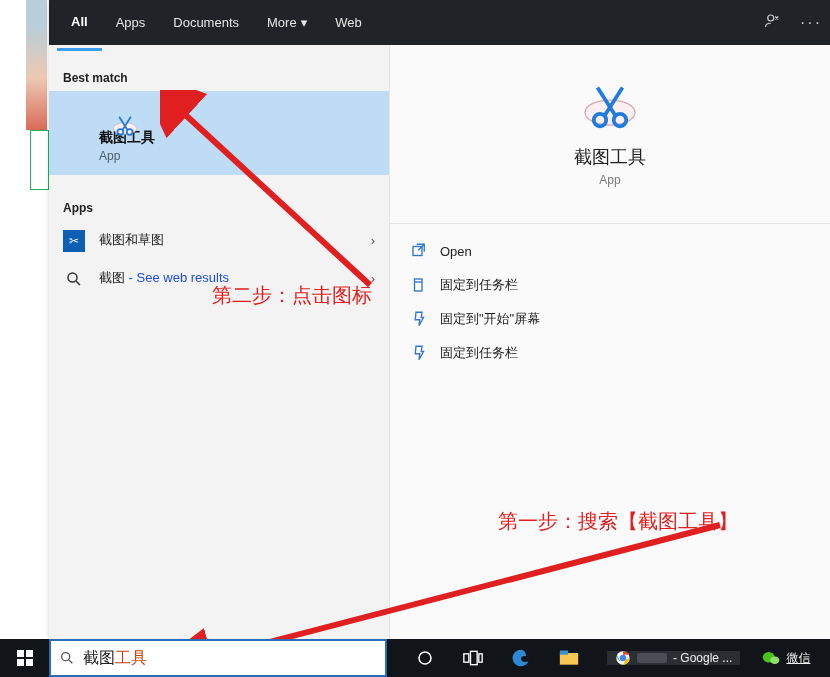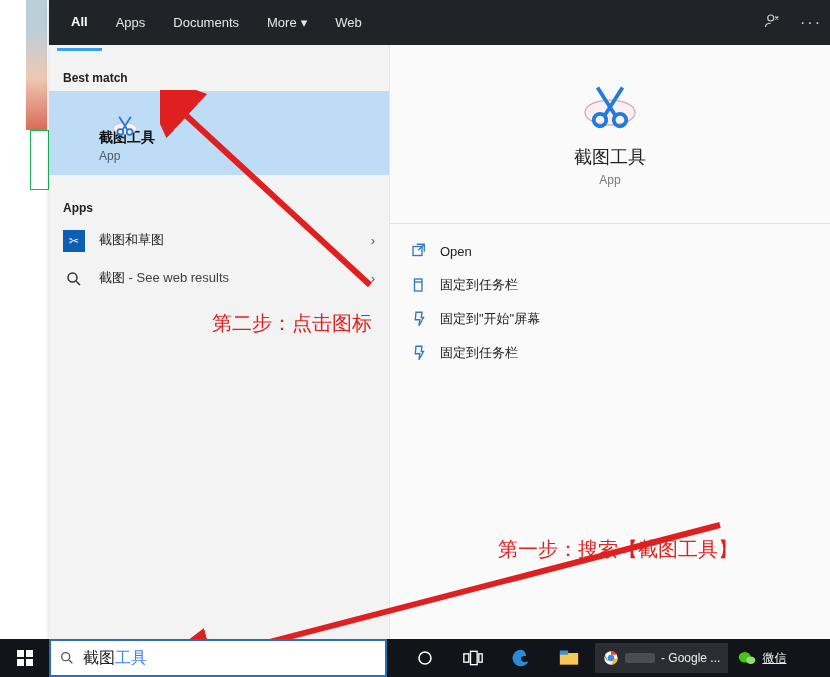--- a/index.html
+++ b/index.html
@@ -24,45 +24,45 @@
   .sec-label { font-size:12px; font-weight:600; padding: 26px 14px 6px; color:#222; }
   .best { background:#bfdcf7; padding:10px 14px 12px 50px; position:relative; cursor:pointer; }
   .best .title { font-size:14px; font-weight:600; color:#111; }
   .best .sub { font-size:12px; color:#4a5c6a; margin-top:2px; }
   .best-icon { position:absolute; left:12px; top:10px; width:28px; height:28px; }
 
   .row { padding:10px 14px 10px 50px; position:relative; font-size:13px; color:#222; cursor:pointer; }
   .row .chev { position:absolute; right:14px; top:12px; color:#555; }
   .row-icon { position:absolute; left:14px; top:9px; width:22px; height:22px; }
 
-  .web-sub { color:#404040;margin-top:9px; }
+  .web-sub { color:#1d4ed8;margin-top:9px; }
 
   
   .preview-icon { align-self:center; width:60px; height:60px; margin-bottom:10px; }
   .preview-title { align-self:center; font-size:18px; color:#222; }
   .preview-sub { align-self:center; font-size:12px; color:#7a7a7a; margin-top:4px; margin-bottom:30px; }
   .divider { height:1px; background:#e4e4e4; margin: 6px -18px 10px; }
   .action { display:flex; align-items:center; gap:12px; padding:8px 2px; font-size:13px; color:#222; cursor:pointer; }
   .action svg, .action .glyph { width:18px; height:18px; color:#3477c7; flex:none; }
   .glyph { font-size:16px; display:flex; align-items:center; justify-content:center; }
 
   
-  .anno { position:absolute; color:#e02020; font-size:20px; font-family:"Microsoft YaHei",sans-serif; pointer-events:none;margin-top:28px; }
+  .anno { position:absolute; color:#e02020; font-size:20px; font-family:"Microsoft YaHei",sans-serif; pointer-events:none; }
   .arrow-svg { position:absolute; pointer-events:none; }
 
   
   .taskbar { position:absolute; left:0; bottom:0; width:830px; height:38px; background:#111418; display:flex; align-items:center; }
   .start { width:49px; height:38px; display:flex; align-items:center; justify-content:center; cursor:pointer; }
   .searchbox { width:338px; height:38px; background:#fff; border:2px solid #2a6fb5; display:flex; align-items:center; padding:0 8px; gap:8px; }
   .tb-icons { display:flex; align-items:center; height:38px; }
   .tb-btn { width:48px; height:38px; display:flex; align-items:center; justify-content:center; color:#fff; cursor:pointer; }
-  .tb-app { height:30px; display:flex; align-items:center; gap:6px; padding:0 8px; color:#eee; font-size:12px; cursor:pointer; background:#2a2e33; margin-left:2px; border-radius:1px; }
+  .tb-app { height:14px; display:flex; align-items:center; gap:6px; padding:0 8px; color:#eee; font-size:12px; cursor:pointer; background:#2a2e33; margin-left:14px; border-radius:1px; }
   .tb-sep { width:14px; }
 
-  .ghost-text { color:#3b82f6;font-family:Liberation Mono, monospace; }
+  .ghost-text { color:#c2410c;font-family:Liberation Mono, monospace; }
   .real-text { color:#222; }
 
   
   .scissors { position:relative; }
   .scissors svg { width:100%; height:100%; }
 </style>
 </head>
 <body>
 
 <div class="bg-strip"></div>

